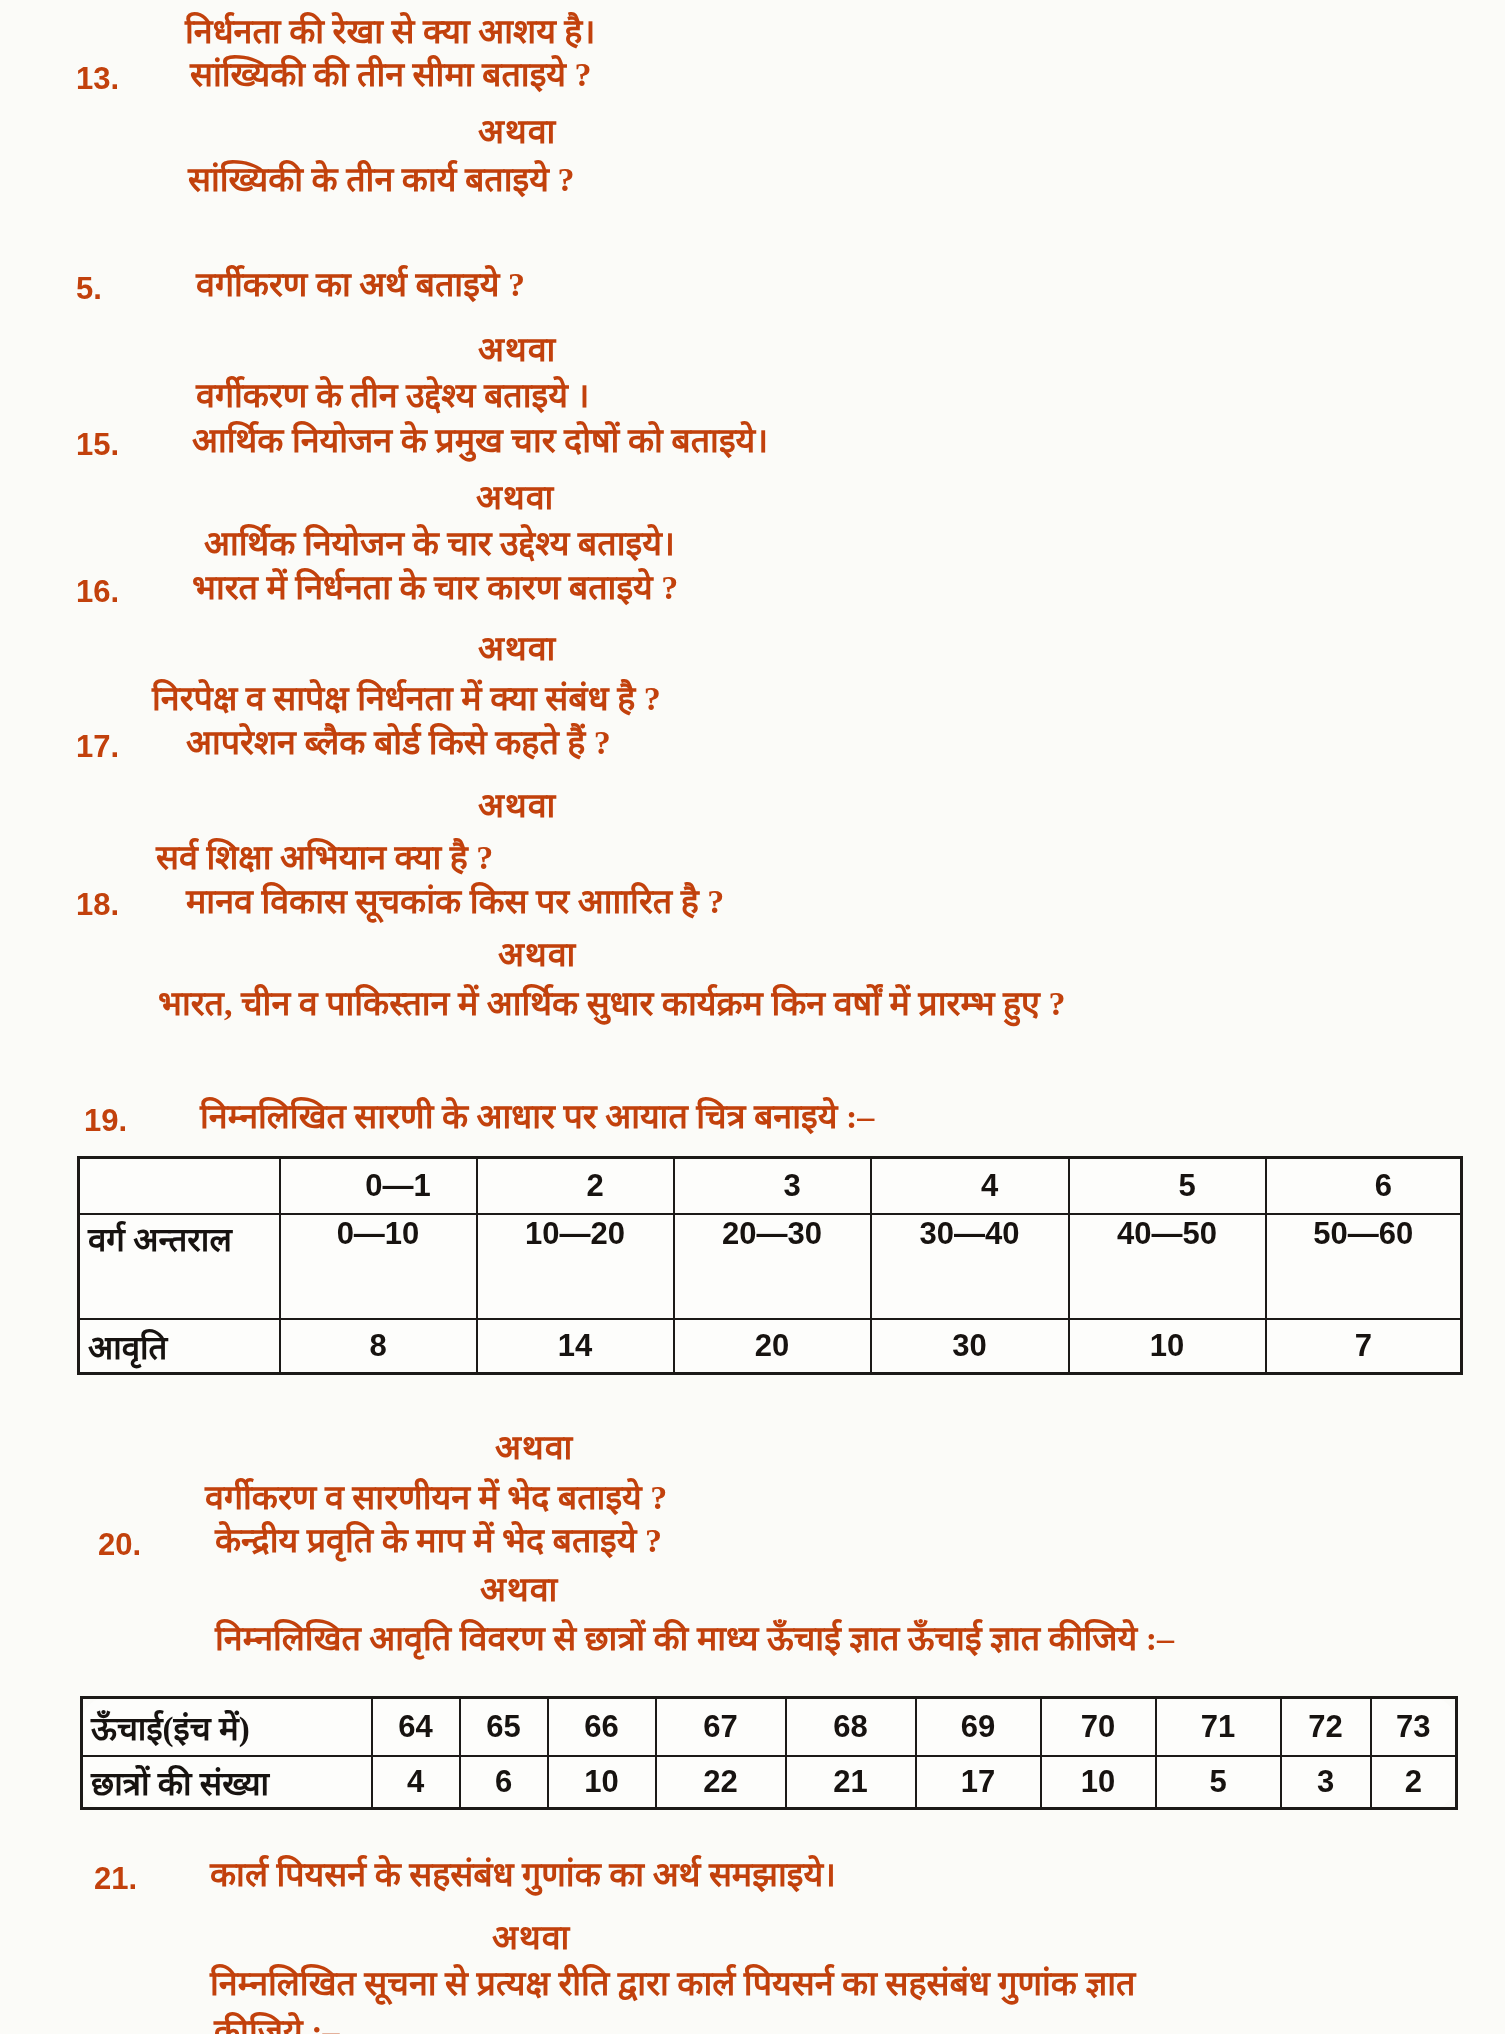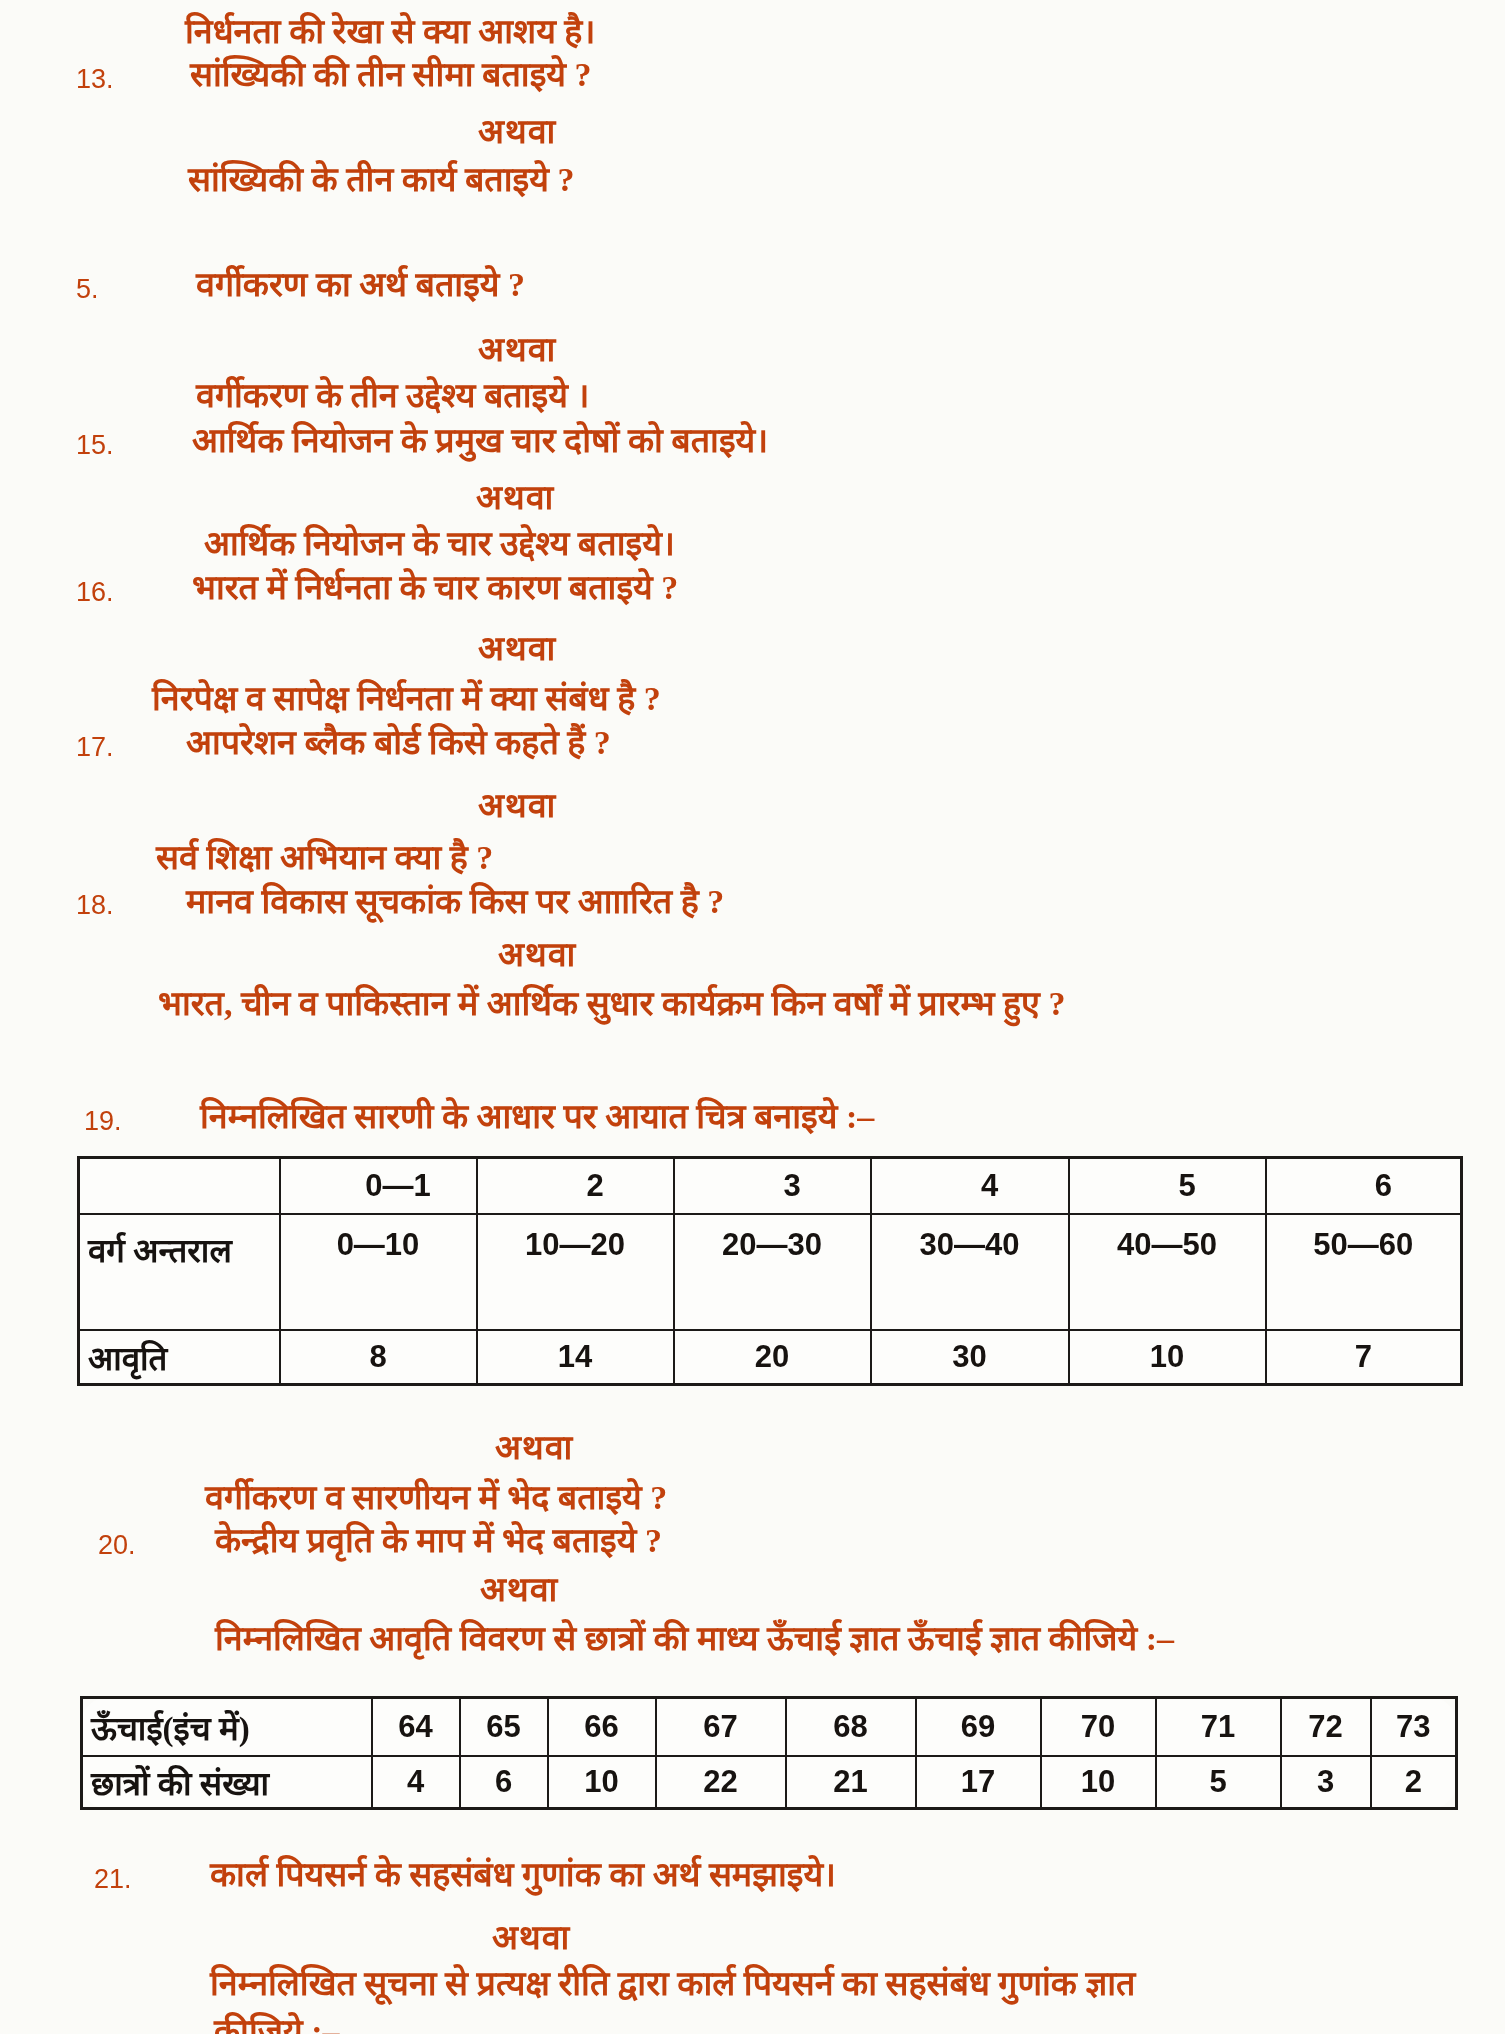--- a/index.html
+++ b/index.html
@@ -15,22 +15,22 @@
   .line{
     position:absolute;
     white-space:nowrap;
     font-size:34px;
     line-height:44px;
     font-weight:700;
     color:#c2410c;
   }
   .qnum{
     font-family:"Liberation Sans","DejaVu Sans",sans-serif;
-    font-size:27px;
-    font-weight:400;
+    font-size:31px;
+    font-weight:700;
   }
   .or{ letter-spacing:1px; }
   table.scan{
     position:absolute;
     border-collapse:collapse;
     table-layout:fixed;
     background:#fdfdfb;
   }
   table.scan td{
     border:2px solid #1c1a18;
@@ -45,21 +45,21 @@
     font-size:31px;
     text-align:center;
   }
   .t-label{
     font-size:33px;
     text-align:left;
     padding-left:12px;
   }
   #table1{ left:77px; top:1156px; width:1383px; }
   #table1 tr:nth-child(1) td{ height:50px;padding-left:48px; }
-  #table1 tr:nth-child(2) td{ height:100px; vertical-align:top; padding-top:12px; }
+  #table1 tr:nth-child(2) td{ height:100px; vertical-align:top; padding-top:1px; }
   #table1 tr:nth-child(3) td{ height:48px; }
   #table2{ left:80px; top:1696px; width:1375px;border-radius:31px; }
   #table2 tr:nth-child(1) td{ height:52px; }
   #table2 tr:nth-child(2) td{ height:46px; }
 </style>
 </head>
 <body>
 
 <div id="page">
 

